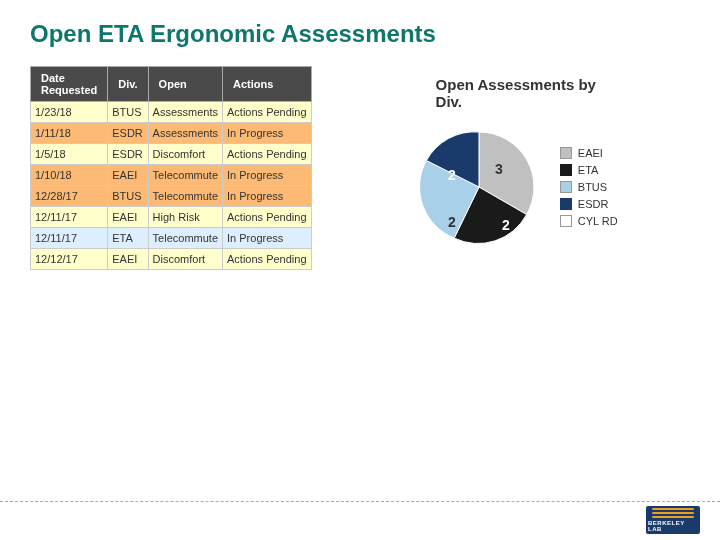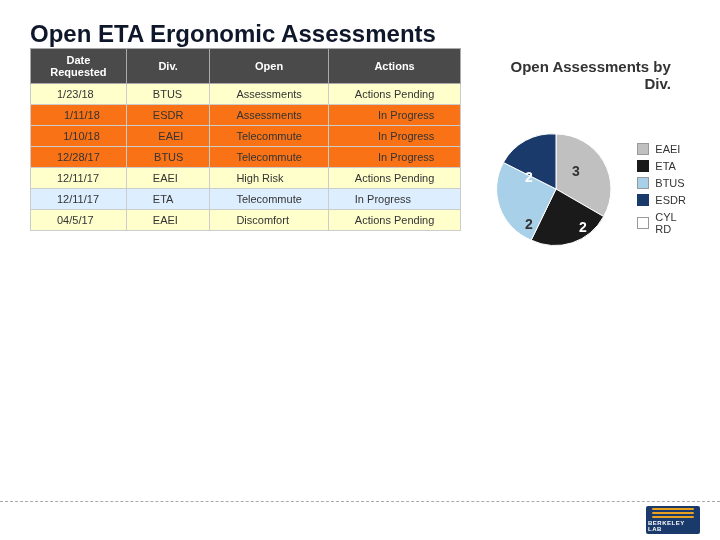--- a/index.html
+++ b/index.html
@@ -13,64 +13,65 @@
     }
     .page {
       width: 720px;
       height: 540px;
       position: relative;
       padding: 20px 30px 40px 30px;
     }
     h1 {
       font-size: 24px;
       font-weight: bold;
-      color: #0f172a;
+      color: #0f766e;
+      margin-bottom: 18px;
     }
     .content-area {
       display: flex;
       gap: 30px;
       align-items: flex-start;
     }
     .table-section {
       flex: 0 0 auto;
     }
     table {
       border-collapse: collapse;
       font-size: 11px;
     }
     table th {
       background: #4a4a4a;
       color: #ffffff;
       padding: 5px 10px;
-      text-align: center;
+      text-align: left;
       font-weight: bold;
       border: 1px solid #aaa;
     }
     table td {
-      padding: 4px 26px;
+      padding: 4px 4px;
       border: 1px solid #ccc;
       color: #333;
     }
-    tr.white-row td { background: #f97316; text-align: right; }
+    tr.white-row td { background: #fdba74; }
     tr.yellow-row td { background: #ffffcc; }
     tr.blue-row td { background: #ddeeff; }
 
     .chart-section {
       flex: 1;
       display: flex;
       flex-direction: column;
       align-items: center;
       padding-top: 10px;
     }
     .chart-title {
       font-size: 15px;
       font-weight: bold;
       color: #333;
-      text-align: right;
-      margin-bottom: 32px;
+      text-align: left;
+      margin-bottom: 12px;
     }
     .chart-container {
       display: flex;
       align-items: center;
       gap: 16px;
     }
     .pie-wrapper {
       width: 130px;
       height: 130px;
     }
@@ -159,20 +160,26 @@
       <td>BTUS</td>
       <td>Assessments</td>
       <td>Actions Pending</td>
     </tr>
             <tr class="white-row">
       <td>1/11/18</td>
       <td>ESDR</td>
       <td>Assessments</td>
       <td>In Progress</td>
     </tr>
+            <tr class="yellow-row">
+      <td>1/5/18</td>
+      <td>ESDR</td>
+      <td>Discomfort</td>
+      <td>Actions Pending</td>
+    </tr>
             <tr class="white-row">
       <td>1/10/18</td>
       <td>EAEI</td>
       <td>Telecommute</td>
       <td>In Progress</td>
     </tr>
             <tr class="white-row">
       <td>12/28/17</td>
       <td>BTUS</td>
       <td>Telecommute</td>
@@ -184,21 +191,21 @@
       <td>High Risk</td>
       <td>Actions Pending</td>
     </tr>
             <tr class="blue-row">
       <td>12/11/17</td>
       <td>ETA</td>
       <td>Telecommute</td>
       <td>In Progress</td>
     </tr>
             <tr class="yellow-row">
-      <td>04/5/17</td>
+      <td>12/12/17</td>
       <td>EAEI</td>
       <td>Discomfort</td>
       <td>Actions Pending</td>
     </tr>
           </tbody>
       </table>
     </div>
 
     <div class="chart-section">
       <div class="chart-title">

